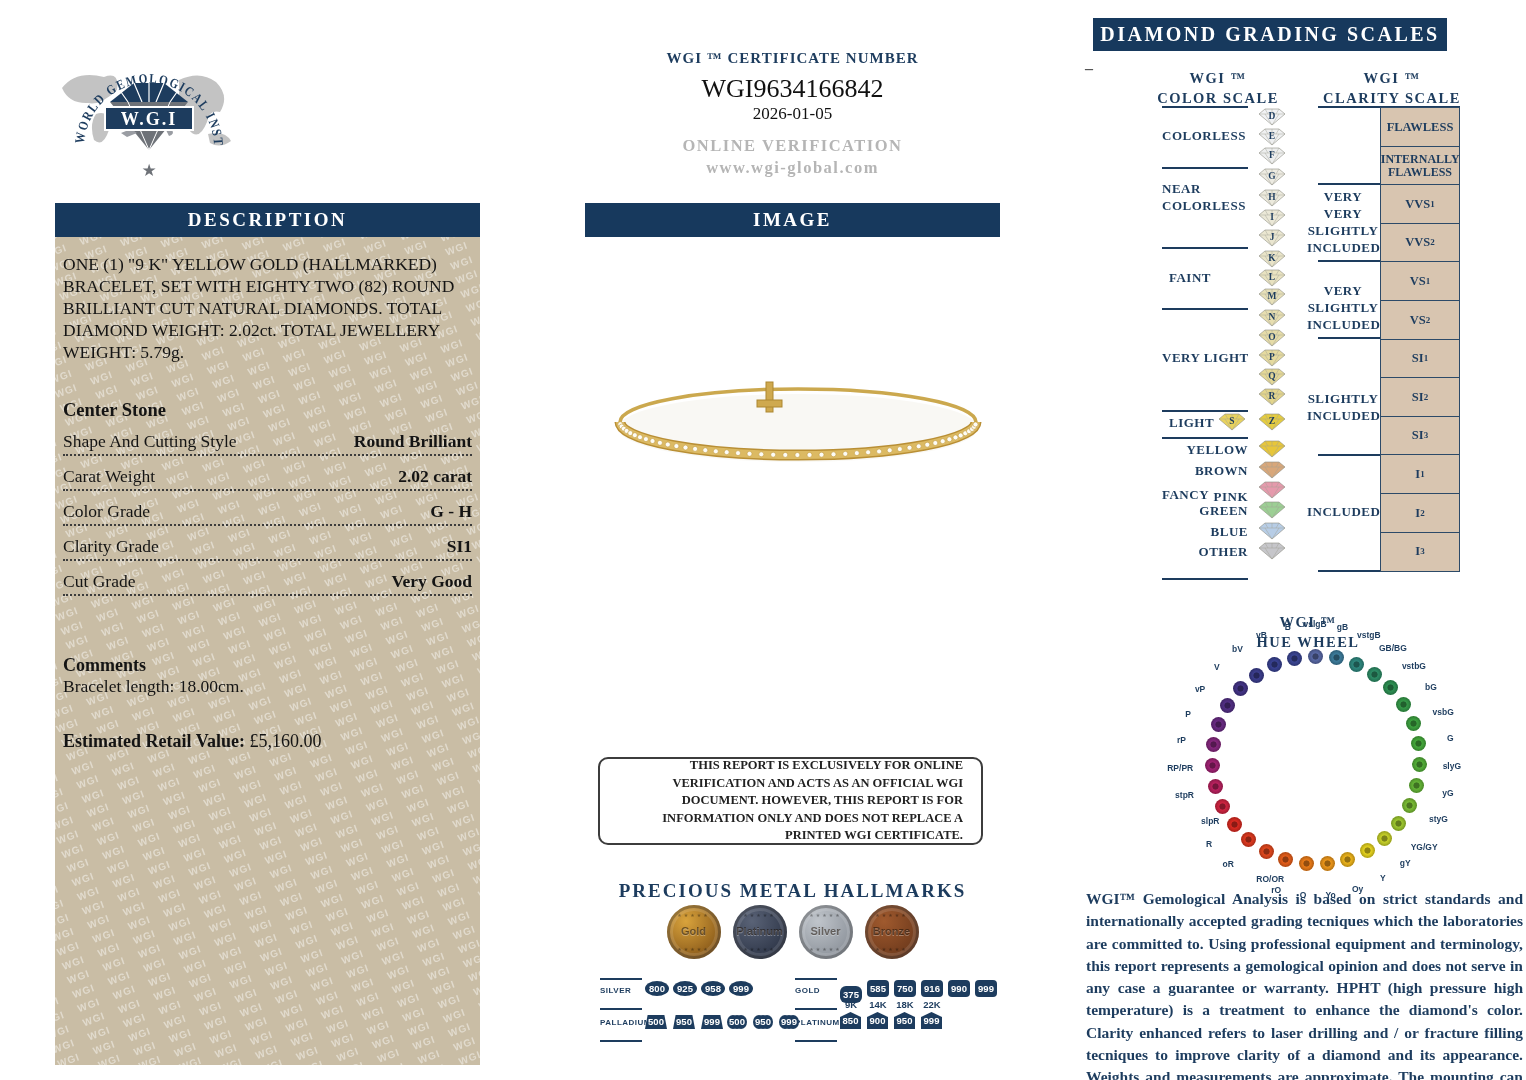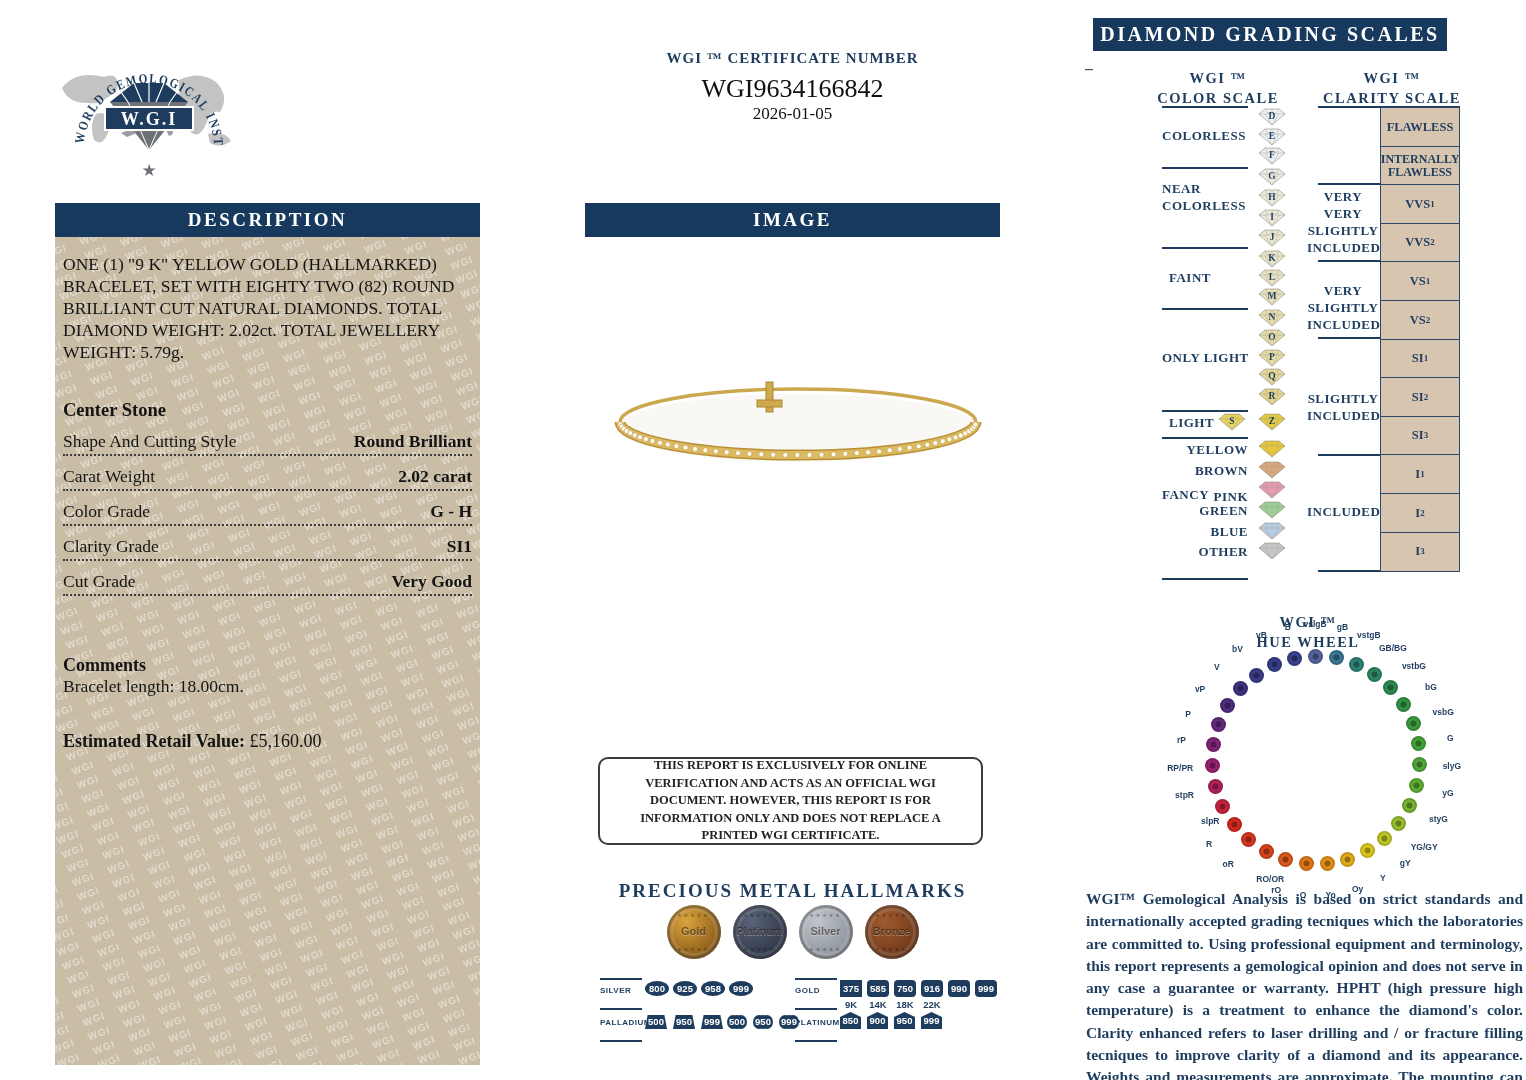--- a/index.html
+++ b/index.html
@@ -15,22 +15,22 @@
   #tan-panel{left:55px;top:237px;width:425px;height:828px;background:#c9bda5;overflow:hidden;}
   #wm{position:absolute;left:-35%;top:-45%;width:175%;height:200%;transform:rotate(-20deg);
       font-family:"Liberation Sans",sans-serif;font-weight:bold;font-size:10px;line-height:15px;
       word-spacing:11px;letter-spacing:1px;color:rgba(255,255,255,0.45);overflow:hidden;}
   .srow{display:flex;justify-content:space-between;align-items:flex-end;height:31px;
         border-bottom:2px dotted #3c3c3c;font-size:17.5px;padding-bottom:2px;}
   
   .graytxt{color:#b5b5b5;font-weight:bold;letter-spacing:1.5px;}
   #disclaimer{left:598px;top:757px;width:385px;height:88px;border:2.5px solid #3c3c3c;
       border-radius:10px;box-sizing:border-box;display:flex;align-items:center;}
-  #disclaimer div{padding:6px 30px;font-size:12.5px;font-weight:bold;line-height:17.5px;
-      text-align:center;color:#222222;}
+  #disclaimer div{padding:6px 18px;font-size:12.5px;font-weight:bold;line-height:17.5px;
+      text-align:right;color:#222222;}
   .coin{position:relative;width:54px;height:54px;border-radius:50%;display:inline-block;}
   .coin .nm{position:absolute;left:0;right:0;top:20px;text-align:center;font-size:11px;
       font-weight:bold;font-family:"Liberation Sans",sans-serif;}
   .coin .st{position:absolute;left:0;right:0;text-align:center;font-size:5px;letter-spacing:2px;}
   .badge{position:absolute;background:#1d3c5e;color:#ffffff;font-family:"Liberation Sans",sans-serif;
       font-weight:bold;font-size:9.5px;text-align:center;}
   .hm-label{position:absolute;color:#1d3c5e;font-weight:bold;font-size:8px;letter-spacing:0.5px;
       font-family:"Liberation Sans",sans-serif;}
   .hm-line{position:absolute;height:2px;background:#1d3c5e;width:42px;}
   
@@ -119,20 +119,22 @@
 
     <div class="abs" style="left:8px;top:494px;width:408px;font-size:18px;">
       <span class="bold">Estimated Retail Value:</span>
       <span>£5,160.00</span>
     </div>
   </div>
 
   <div class="abs ctr navy bold" style="left:585px;top:50px;width:415px;font-size:15px;letter-spacing:1px;">WGI ™ CERTIFICATE NUMBER</div>
   <div class="abs ctr" style="left:585px;top:74px;width:415px;font-size:26px;color:#111;">WGI9634166842</div>
   <div class="abs ctr" style="left:585px;top:104px;width:415px;font-size:17px;color:#111;">2026-01-05</div>
+  <div class="abs ctr graytxt" style="left:585px;top:136px;width:415px;font-size:16.5px;">ONLINE VERIFICATION</div>
+  <div class="abs ctr graytxt" style="left:585px;top:158px;width:415px;font-size:16.5px;">www.wgi-global.com</div>
 
   <div class="abs bar" style="left:585px;top:203px;width:415px;height:34px;line-height:34px;">IMAGE</div>
 
   <svg class="abs" style="left:600px;top:330px;" width="390" height="250" viewBox="0 0 390 250">
     <ellipse cx="198" cy="98" rx="180" ry="34" fill="#f4f1ea" opacity="0.5"></ellipse>
     <path d="M 20 92 A 178 33 0 0 1 376 92" fill="none" stroke="#c8a345" stroke-width="3.5" opacity="0.95"></path>
     <path d="M 20 92 A 178 33 0 0 0 376 92" fill="none" stroke="#b98f35" stroke-width="11"></path>
     <path d="M 20 92 A 178 33 0 0 0 376 92" fill="none" stroke="#dcba63" stroke-width="8"></path>
     <g id="bracelet-diamonds">
         <circle cx="20.4" cy="94.3" r="2.5" fill="#fdfcf6" stroke="#c29a3e" stroke-width="0.6"></circle>
@@ -209,21 +211,21 @@
       </div>
       <div class="badge" style="left: 73px; top: 6px; width: 24px; height: 15px; line-height: 15px; border-radius: 50%;">
         <span style="position: absolute; left: 0px; right: 0px; top: 0px;">925</span>
       </div>
       <div class="badge" style="left: 101px; top: 6px; width: 24px; height: 15px; line-height: 15px; border-radius: 50%;">
         <span style="position: absolute; left: 0px; right: 0px; top: 0px;">958</span>
       </div>
       <div class="badge" style="left: 129px; top: 6px; width: 24px; height: 15px; line-height: 15px; border-radius: 50%;">
         <span style="position: absolute; left: 0px; right: 0px; top: 0px;">999</span>
       </div>
-      <div class="badge" style="left: 240px; top: 5px; width: 22px; height: 17px; line-height: 17px; border-radius: 0;">
+      <div class="badge" style="left: 240px; top: 11px; width: 22px; height: 17px; line-height: 17px; border-radius: 6px;">
         <span style="position: absolute; left: 0px; right: 0px; top: 0px;">375</span>
       </div>
       <div class="badge" style="left: 267px; top: 5px; width: 22px; height: 17px; line-height: 17px; border-radius: 4px;">
         <span style="position: absolute; left: 0px; right: 0px; top: 0px;">585</span>
       </div>
       <div class="badge" style="left: 294px; top: 5px; width: 22px; height: 17px; line-height: 17px; border-radius: 4px;">
         <span style="position: absolute; left: 0px; right: 0px; top: 0px;">750</span>
       </div>
       <div class="badge" style="left: 321px; top: 5px; width: 22px; height: 17px; line-height: 17px; border-radius: 4px;">
         <span style="position: absolute; left: 0px; right: 0px; top: 0px;">916</span>
@@ -368,21 +370,21 @@
       <div class="sc-line" style="left: 77px; top: 46px; width: 86px;"></div>
       <div class="sc-line" style="left: 77px; top: 107px; width: 86px;"></div>
       <div class="sc-line" style="left: 77px; top: 187px; width: 86px;"></div>
       <div class="sc-line" style="left: 77px; top: 248px; width: 86px;"></div>
       <div class="sc-line" style="left: 77px; top: 350px; width: 86px;"></div>
       <div class="sc-line" style="left: 77px; top: 377px; width: 86px;"></div>
       <div class="sc-line" style="left: 77px; top: 518px; width: 86px;"></div>
       <div class="sc-label" style="left: 77px; top: 68px; width: 92px;">COLORLESS</div>
       <div class="sc-label" style="left: 77px; top: 120px; width: 82px; line-height: 17px;">NEAR COLORLESS</div>
       <div class="sc-label" style="left: 84px; top: 210px;">FAINT</div>
-      <div class="sc-label" style="left: 77px; top: 290px;">ONLY LIGHT</div>
+      <div class="sc-label" style="left: 77px; top: 290px;">VERY LIGHT</div>
       <div class="sc-label" style="left: 84px; top: 355px;">LIGHT</div>
       <div class="sc-label" style="left: 77px; top: 427px;">FANCY</div>
       <div class="gem" style="left: 132px; top: 352px;"><svg width="30" height="20" viewBox="0 0 30 20">
           <path d="M2 7 L8 2 H22 L28 7 L15 18 Z" fill="#e8d25e" stroke="#8e8e84" stroke-width="0.6"></path>
           <path d="M2 7 H28 M8 2 L11 7 M22 2 L19 7 M15 2 L15 7 M8 7 L15 18 M22 7 L15 18" stroke="#a0a096" stroke-width="0.45" fill="none"></path>
           <text x="15" y="11.8" text-anchor="middle" font-size="9.5" font-weight="bold" fill="#1d3c5e" font-family="Liberation Serif, serif">S</text>
         </svg></div>
       <div style="left: 163px; top: 355px; color: rgb(85, 85, 85); font-weight: bold;">–</div>
       <div class="gem" style="left: 172px; top: 352px;"><svg width="30" height="20" viewBox="0 0 30 20">
           <path d="M2 7 L8 2 H22 L28 7 L15 18 Z" fill="#e5cc3f" stroke="#8e8e84" stroke-width="0.6"></path>

